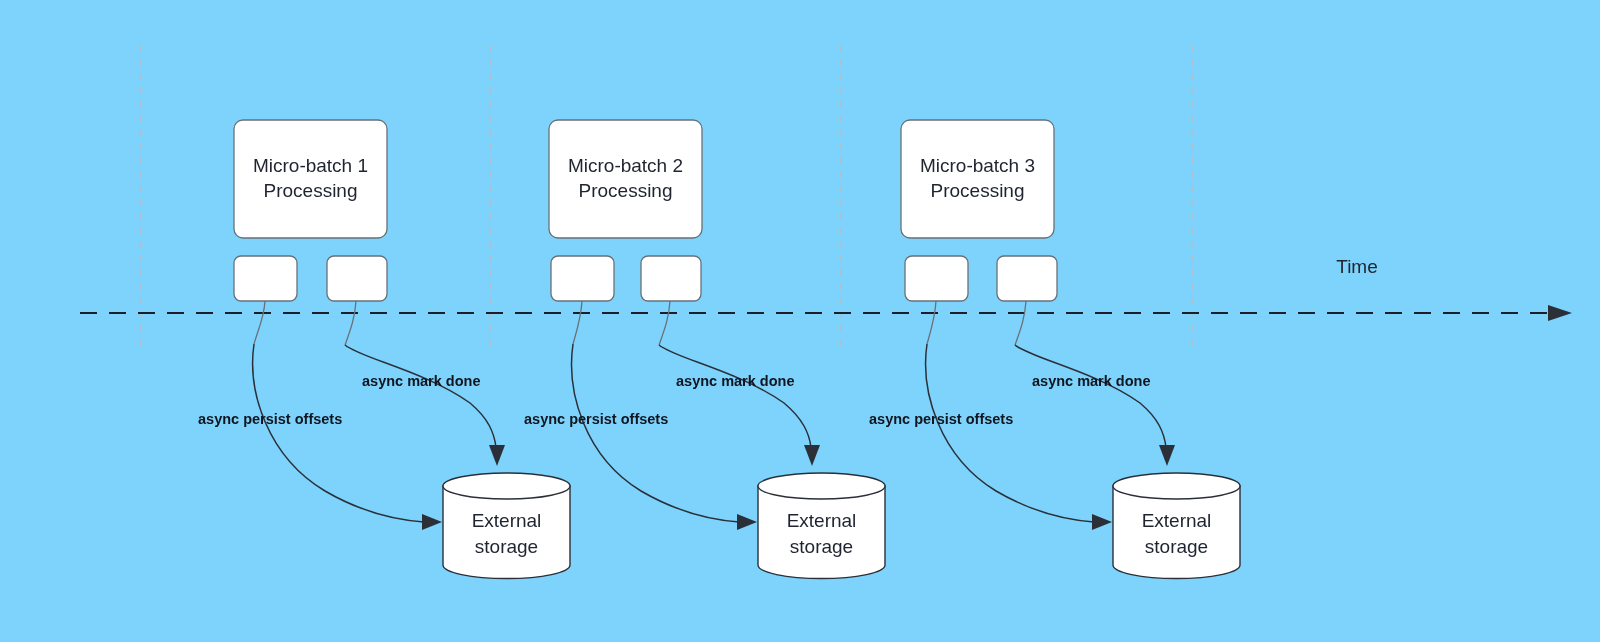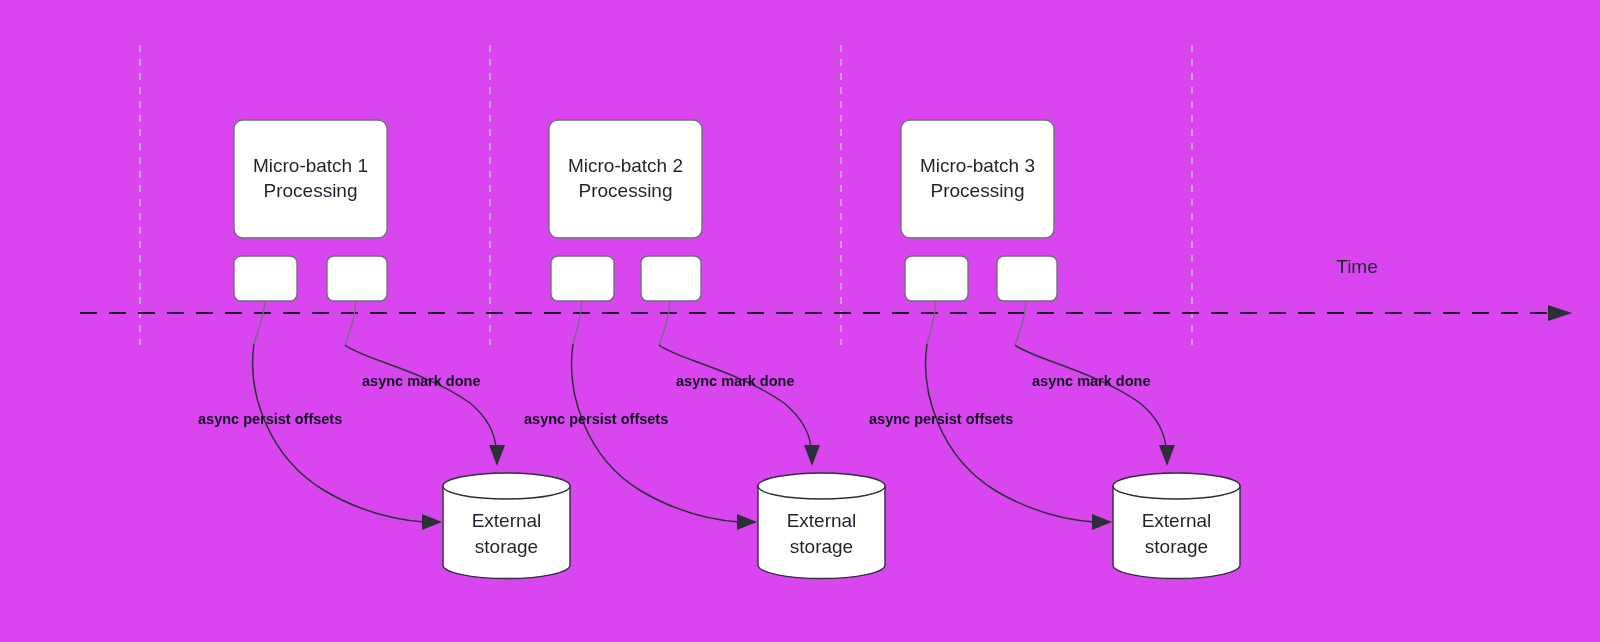--- a/index.html
+++ b/index.html
@@ -8,21 +8,21 @@
     padding: 0;
     background: #ffffff;
   }
   body {
     font-family: "Liberation Sans", sans-serif;
   }
   #diagram-root {
     position: relative;
     width: 1600px;
     height: 642px;
-    background: #d946ef;
+    background: #7dd3fc;
     overflow: hidden;
   }
   #diagram-svg {
     position: absolute;
     top: 0;
     left: 0;
     width: 1600px;
     height: 642px;
   }
   .node-box-label {

